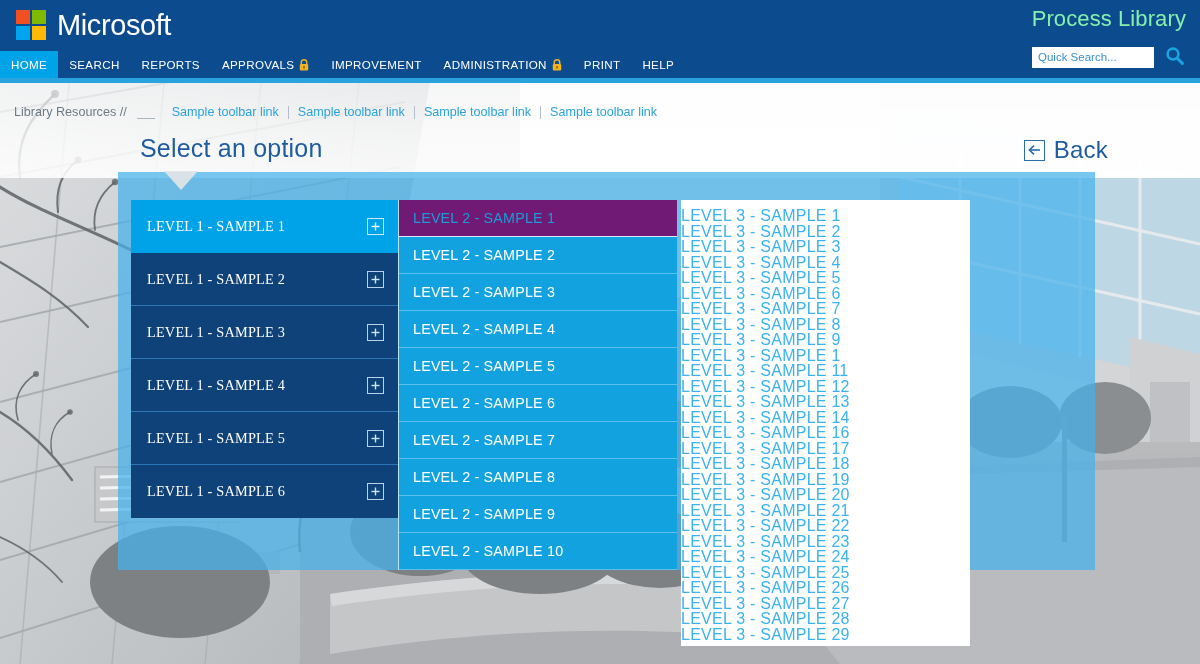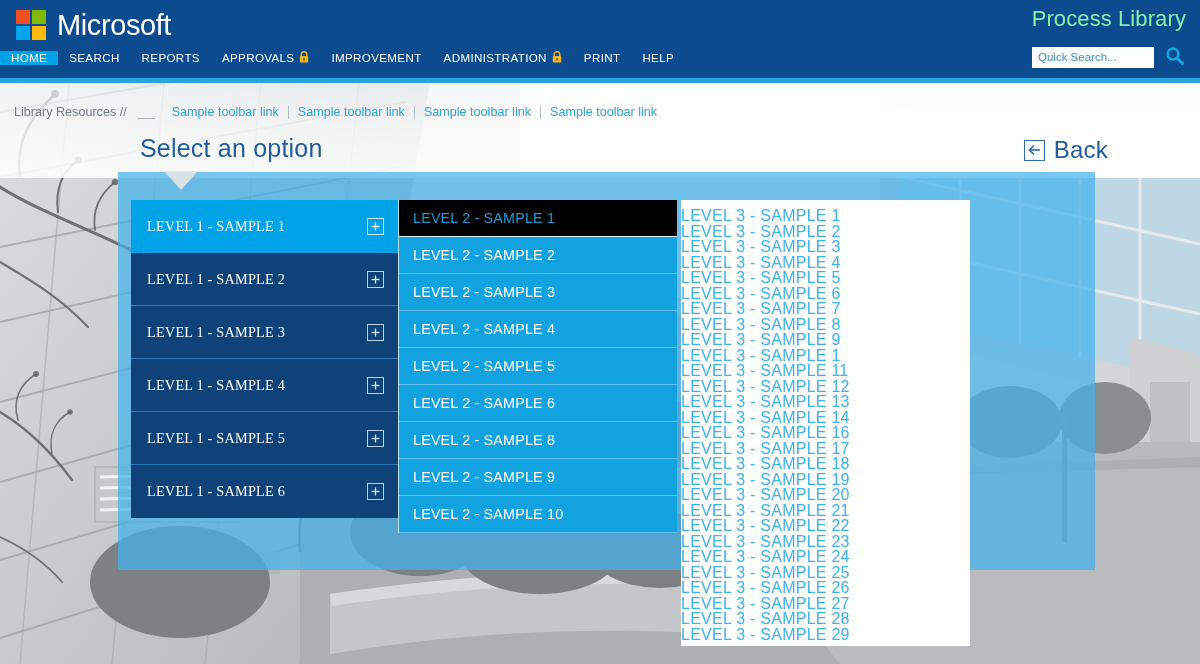--- a/index.html
+++ b/index.html
@@ -113,29 +113,29 @@
 
   
   .navbar {
     position: absolute;
     left: 0; bottom: 0;
     width: 1200px; height: 27px;
     display: flex;
     align-items: stretch;
   }
   .nav-item {
-    display: flex; align-items: flex-start;
+    display: flex; align-items: center;
     gap: 5px;
     padding: 0 11px;
     color: #ffffff;
     font-size: 11.6px;
     letter-spacing: 0.35px;
     cursor: pointer;
     white-space: nowrap;
-    height: 14px;
+    height: 27px;
   }
   .nav-item.active { background: #00a2e8; }
   .lock-icon { display: inline-block; width: 10px; height: 12px; position: relative; top: 0px; }
 
   
   .header-rule {
     position: absolute;
     left: 0; top: 78px;
     width: 1200px; height: 5px;
     background: #29a3dd;
@@ -246,21 +246,21 @@
     background: #13a2e0;
     color: #ffffff;
     display: flex; align-items: center;
     padding: 0 14px;
     font-size: 14.3px;
     letter-spacing: 0.2px;
     cursor: pointer;
     border-bottom: 1px solid #5cc0ef;
   }
   .l2-item.selected {
-    background: #000000;
+    background: #701a75;
     color: #1b9ad8;
     border-bottom-color: #d9ecf7;
   }
 
   
   .col3 {
     position: absolute;
     left: 681px; top: 200px;
     width: 289px; height: 446px;
     background: #ffffff;
@@ -611,20 +611,23 @@
         <span>LEVEL 2 - SAMPLE 3</span>
       </div>
       <div class="l2-item">
         <span>LEVEL 2 - SAMPLE 4</span>
       </div>
       <div class="l2-item">
         <span>LEVEL 2 - SAMPLE 5</span>
       </div>
       <div class="l2-item">
         <span>LEVEL 2 - SAMPLE 6</span>
+      </div>
+      <div class="l2-item">
+        <span>LEVEL 2 - SAMPLE 7</span>
       </div>
       <div class="l2-item">
         <span>LEVEL 2 - SAMPLE 8</span>
       </div>
       <div class="l2-item">
         <span>LEVEL 2 - SAMPLE 9</span>
       </div>
       <div class="l2-item">
         <span>LEVEL 2 - SAMPLE 10</span>
       </div>

